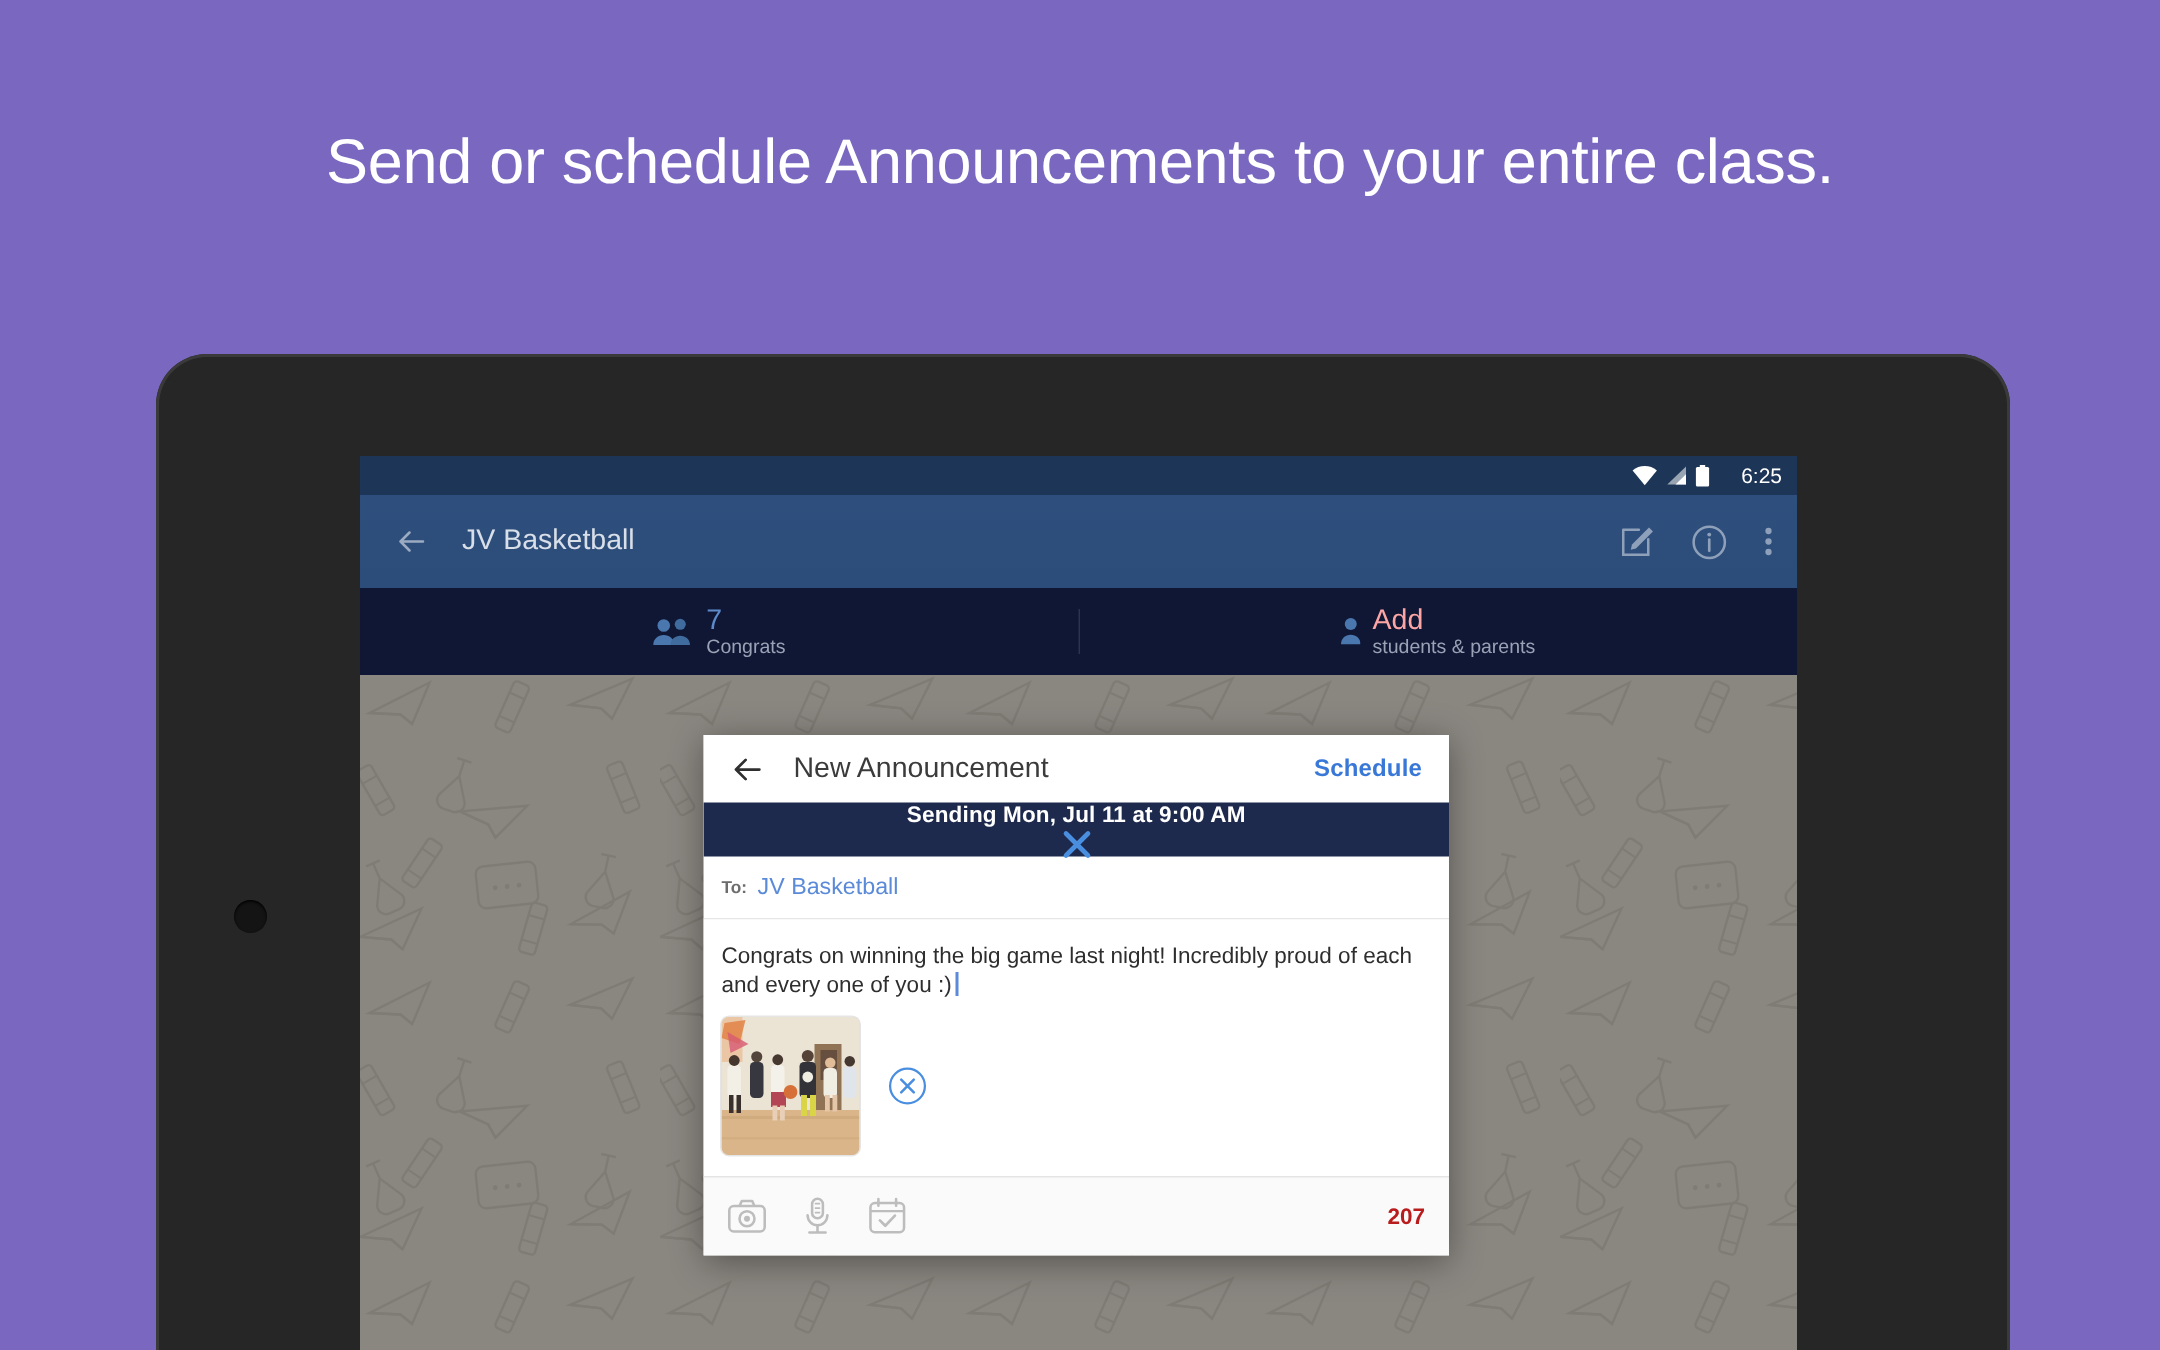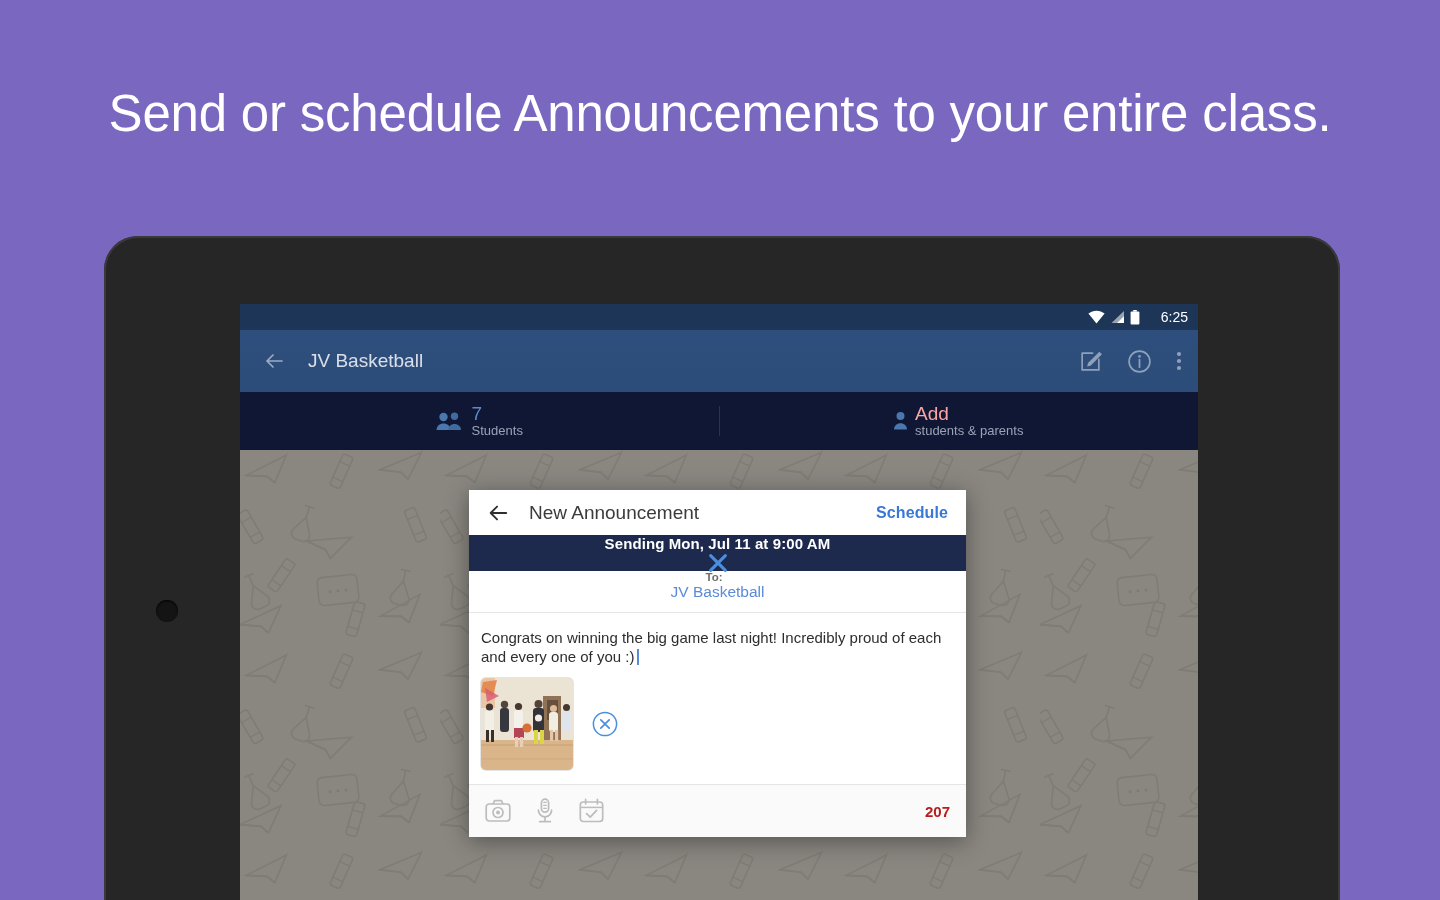--- a/index.html
+++ b/index.html
@@ -21,21 +21,21 @@
   }
 
   
   #headline {
     position: absolute;
     top: 84px;
     left: 0;
     width: 1440px;
     text-align: center;
     color: #ffffff;
-    font-size: 51px;
+    font-size: 42px;
     font-weight: 400;
     letter-spacing: -0.2px;
     white-space: nowrap;
   }
 
   
   #device {
     position: absolute;
     left: 104px;
     top: 236px;
@@ -208,21 +208,20 @@
   }
   #sending-close { width: 22px; height: 22px; flex: none; cursor: pointer; }
 
   #to-row {
     height: 42px;
     display: flex;
     align-items: center;
     padding: 0 12px;
     box-sizing: border-box;
     border-bottom: 1px solid #e6e6e6;
-    flex-direction: column;
   }
   #to-label {
     font-size: 11.5px;
     font-weight: bold;
     color: #6d6d6d;
     margin-right: 7px;
   }
   #to-value {
     font-size: 15.5px;
     color: #5a8ad8;
@@ -344,21 +343,21 @@
       <div id="subheader">
         <div class="sub-col">
           <svg width="28" height="22" viewBox="0 0 28 22">
             <circle cx="7.5" cy="7" r="4.2" fill="#4a77ae"></circle>
             <path d="M0.5 20c0-4 3.2-6.6 7-6.6s7 2.6 7 6.6z" fill="#4a77ae"></path>
             <circle cx="18.5" cy="6.2" r="3.7" fill="#3f6b9f"></circle>
             <path d="M12 20c0-3.7 3-6.1 6.5-6.1s6.5 2.4 6.5 6.1z" fill="#3f6b9f"></path>
           </svg>
           <div>
             <div class="sub-count">7</div>
-            <div class="sub-sub">Students</div>
+            <div class="sub-sub">Congrats</div>
           </div>
         </div>
         <div id="sub-divider"></div>
         <div class="sub-col">
           <svg width="13" height="20" viewBox="0 0 13 20">
             <circle cx="6.5" cy="5" r="4" fill="#4a77ae"></circle>
             <path d="M0 18.5c0-3.8 2.9-6.3 6.5-6.3s6.5 2.5 6.5 6.3z" fill="#4a77ae"></path>
           </svg>
           <div>
             <div class="sub-add">Add</div>

